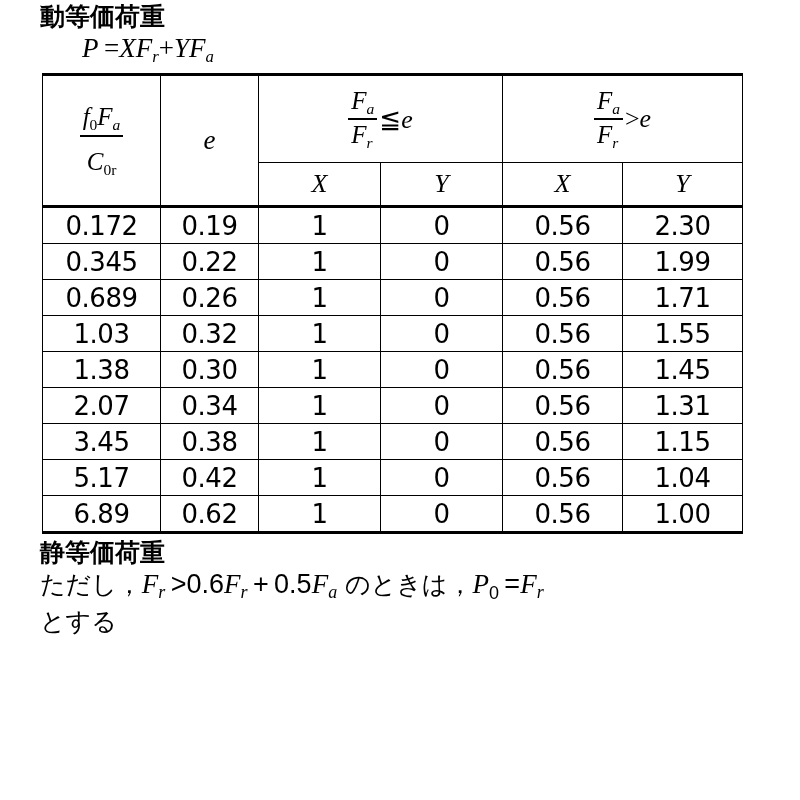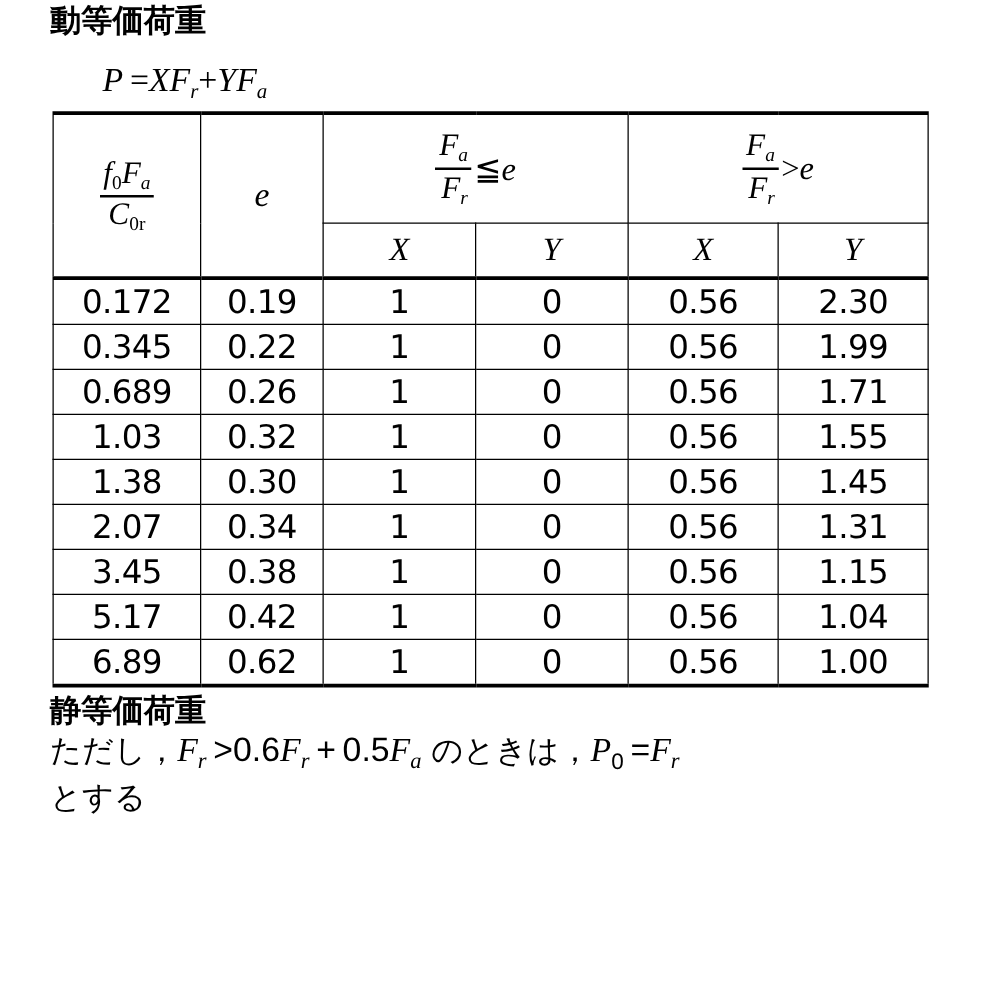--- a/index.html
+++ b/index.html
@@ -25,21 +25,21 @@
     font-family: "DejaVu Sans", sans-serif;
     font-size: 25px;
     font-weight: bold;
     letter-spacing: 0px;
     line-height: 1.05;
     margin: 0 0 2px 0;
   }
   .formula {
     font-size: 27px;
     line-height: 1.1;
-    margin: 20px 0 6px 42px;
+    margin: 4px 0 6px 42px;
   }
   .formula.indent2 {
     margin-left: 44px;
   }
   .it { font-style: italic; }
   .sub {
     font-size: 0.62em;
     vertical-align: -0.32em;
     font-style: normal;
   }
@@ -70,26 +70,26 @@
     line-height: 1.12;
   }
   .hdr-frac .num {
     display: block;
     border-bottom: 2px solid #000;
     padding: 0 3px 1px 3px;
     text-align: center;
   }
   .hdr-frac .den {
     display: block;
-    padding: 0 3px 0 3px;
+    padding: 11px 3px 0 3px;
   }
   .frac-inline {
     display: inline-block;
     vertical-align: middle;
-    text-align: right;
+    text-align: left;
     font-size: 25px;
     line-height: 1.12;
     margin-right: 2px;
   }
   .frac-inline .num {
     display: block;
     border-bottom: 2px solid #000;
     padding: 0 3px 1px 3px;
   }
   .frac-inline .den {

